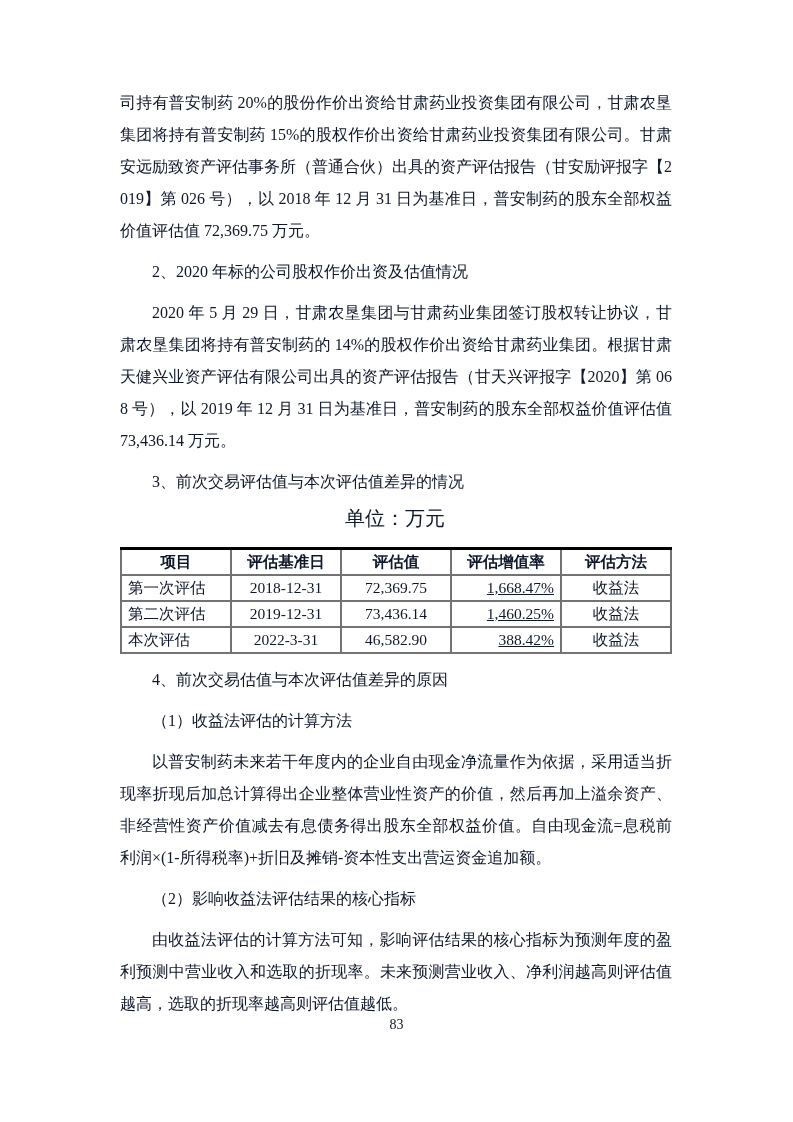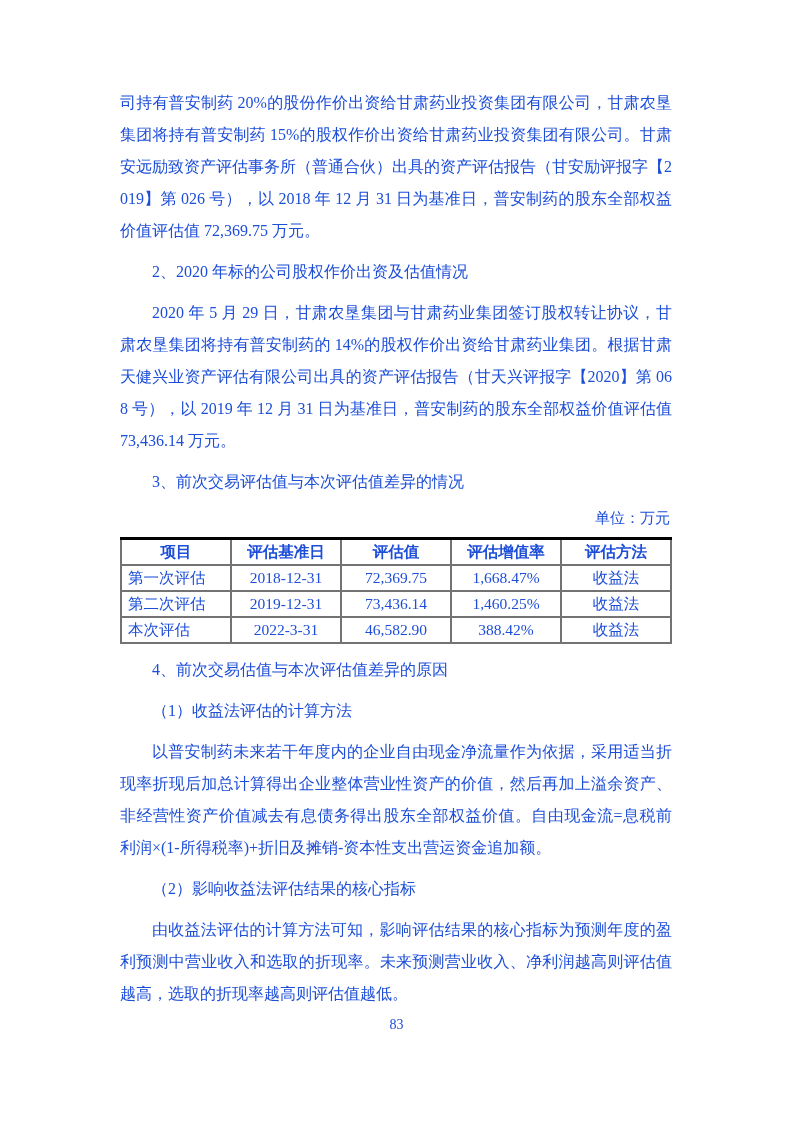--- a/index.html
+++ b/index.html
@@ -4,45 +4,45 @@
 <style>
   * { box-sizing: border-box; }
   html, body { margin: 0; padding: 0; background: #ffffff; }
   .page {
     width: 793px;
     height: 1122px;
     margin: 0 auto;
     background: #ffffff;
     position: relative;
     font-family: "Liberation Serif", "DejaVu Serif", serif;
-    color: #1d4ed8;
+    color: #0f172a;
     padding: 87px 121px 0 120px;
     overflow: hidden;
   }
   .para {
     font-size: 16px;
     line-height: 32px;
     text-align: justify;
     margin: 0 0 9px 0;
     text-indent: 2em;
     word-break: break-all;
   }
   .para.no-indent { text-indent: 0; }
   .heading {
     font-size: 16px;
     line-height: 32px;
     font-weight: normal;
     margin: 5px 0 9px 0;
     text-indent: 2em;
   }
   .unit-label {
-    font-size: 15px;
+    font-size: 20px;
     line-height: 22px;
-    text-align: right;
-    margin: 2px 2px 8px 0;
+    text-align: center;
+    margin: 2px 2px 18px 0;
   }
   table.val {
     width: 100%;
     border-collapse: collapse;
     border-top: 3px solid #000;
     border-bottom: 2px solid #000;
     margin: 0 0 10px 0;
     table-layout: fixed;
   }
   table.val th, table.val td {
@@ -52,21 +52,21 @@
     padding: 2px 6px;
     height: 25px;
     overflow: hidden;
     white-space: nowrap;
   }
   table.val th { font-weight: bold; text-align: center; }
   table.val col { width: 20%; }
   td.c0 { text-align: left; }
   td.c1 { text-align: center; }
   td.c2 { text-align: center; padding-right: 14px; }
-  td.c3 { text-align: center; padding-right: 18px; }
+  td.c3 { text-align: right; padding-right: 18px; text-decoration: underline; }
   td.c4 { text-align: center; }
   .page-number {
     position: absolute;
     bottom: 89px;
     left: 0;
     width: 100%;
     text-align: center;
     font-size: 14px;
   }
 </style>

